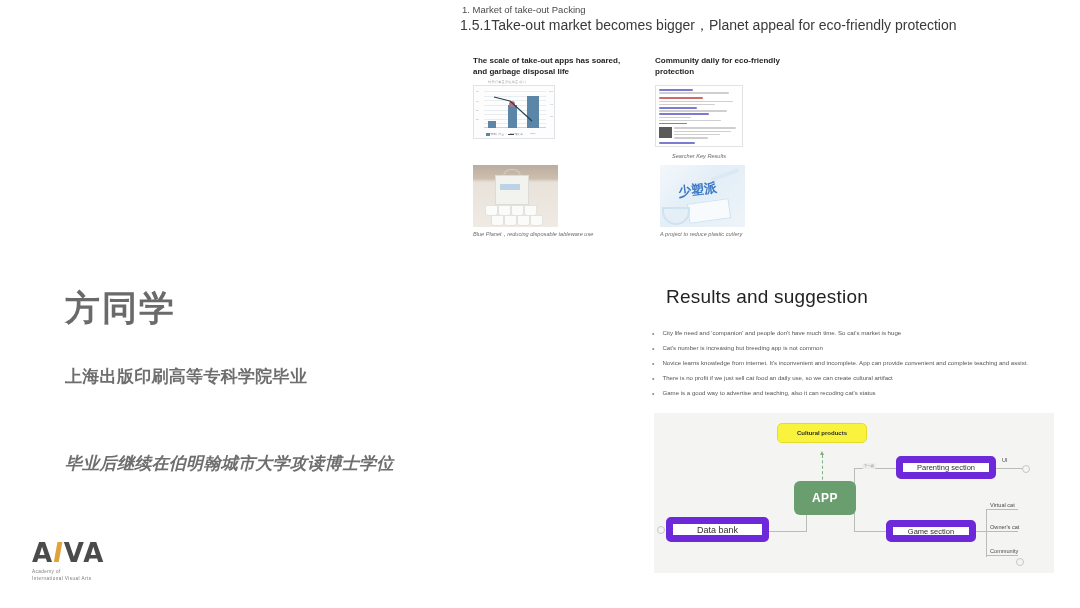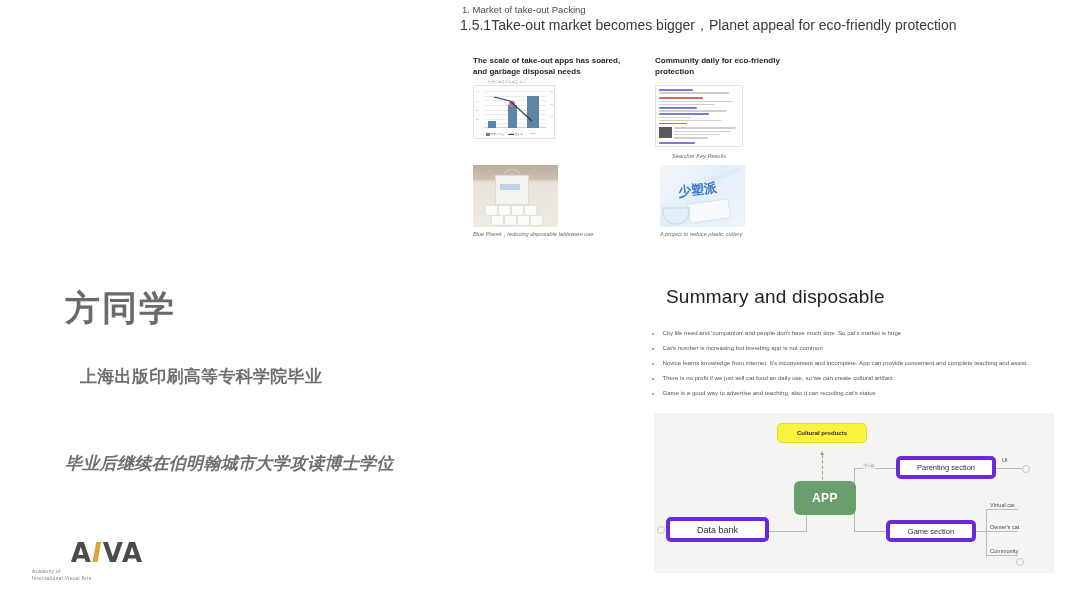--- a/index.html
+++ b/index.html
@@ -13,32 +13,32 @@
   
   .left-panel{position:absolute;left:0;top:0;width:470px;height:608px;background:#ffffff;}
   .person-name{
     position:absolute;left:65px;top:285px;
     font-size:35px;font-weight:700;color:#6a6a6a;letter-spacing:2px;
     font-family:"DejaVu Sans","Liberation Sans",sans-serif;
   }
   .bio-block{position:absolute;left:65px;top:362px;width:400px;}
   .bio-line{
     font-size:17px;color:#6e6e6e;font-weight:600;line-height:29px;
-    font-family:"DejaVu Sans","Liberation Sans",sans-serif;letter-spacing:.3px;margin-left:15px;
+    font-family:"DejaVu Sans","Liberation Sans",sans-serif;letter-spacing:.3px;
   }
   .bio-italic{
     position:absolute;left:65px;top:452px;width:420px;
     font-size:17px;color:#6e6e6e;font-weight:700;font-style:italic;
     font-family:"DejaVu Sans","Liberation Sans",sans-serif;letter-spacing:.3px;
   }
 
   
   .logo-wrap{position:absolute;left:32px;top:540px;width:150px;}
   .logo-mark{font-size:26px;font-weight:800;color:#4b4b4b;letter-spacing:1px;line-height:26px;
-             font-family:"DejaVu Sans","Liberation Sans",sans-serif;text-align:center;}
+             font-family:"DejaVu Sans","Liberation Sans",sans-serif;}
   .logo-mark .slash{color:#e0a33a;font-style:italic;}
   .logo-sub{margin-top:3px;font-size:4.6px;color:#7a7a7a;line-height:6.5px;letter-spacing:.45px;}
 
   
   .right-col{position:absolute;left:440px;top:0;width:640px;height:608px;}
 
   
   .slide-market{position:absolute;left:0;top:0;width:640px;height:290px;background:#ffffff;}
   .hdr-small{position:absolute;left:22px;top:4px;font-size:9.5px;color:#4a4a4a;text-align:right;}
   .hdr-big{position:absolute;left:20px;top:16px;width:600px;font-size:14px;color:#3a3a3a;line-height:18px;}
@@ -98,21 +98,21 @@
   .sum-title{position:absolute;left:34px;top:-4px;font-size:19px;color:#232323;letter-spacing:.2px;}
   .bullets{position:absolute;left:20px;top:38px;width:400px;}
   .bullet{display:flex;gap:8px;margin-bottom:4px;}
   .bullet .dot{flex:0 0 auto;color:#8c8c8c;font-size:7px;line-height:11px;}
   .bullet .txt{font-size:6.1px;color:#555;line-height:9.5px;}
 
   
   .mindmap{position:absolute;left:22px;top:123px;width:400px;height:160px;background:#f4f5f3;}
   .mm{position:absolute;inset:0;}
   .node{position:absolute;box-sizing:border-box;display:flex;align-items:center;justify-content:center;
-        font-size:7.5px;color:#2e2e2e;background:#fff;border:4px solid #6d28d9;border-radius:5px;}
+        font-size:7.5px;color:#2e2e2e;background:#fff;border:7px solid #6d28d9;border-radius:5px;}
   .node-app{background:#6a9e6e;border:none;border-radius:6px;color:#fff;font-size:12px;font-weight:700;letter-spacing:.5px;}
   .node-cult{background:#faf33e;border:1px solid #e4dc2c;border-radius:5px;font-size:6px;font-weight:700;color:#2b2b2b;}
   .leaf{position:absolute;font-size:5.6px;color:#4a4a4a;}
   .mmline{position:absolute;background:#b9bdb9;}
   .ring{position:absolute;width:6px;height:6px;border:1px solid #c4c8c4;border-radius:50%;background:#f4f5f3;}
   .mini-tag{position:absolute;font-size:3.4px;color:#8d918d;background:#eceeec;padding:1px 2px;border-radius:2px;}
   .dashed{position:absolute;width:1px;border-left:1px dashed #7fae7f;}
   .arrow-up{position:absolute;width:0;height:0;border-left:2.5px solid transparent;border-right:2.5px solid transparent;border-bottom:4px solid #7fae7f;}
 </style>
 </head>
@@ -138,21 +138,21 @@
   </div>
 
   <div class="right-col">
 
     <div class="slide-market">
 
       <div class="hdr-small">1. Market of take-out Packing</div>
       <div class="hdr-big">1.5.1Take-out market becomes bigger，Planet appeal for eco-friendly protection</div>
 
       <div class="blk" style="left:33px;top:55px;">
-        <div class="blk-title">The scale of take-out apps has soared, and garbage disposal needs</div>
+        <div class="blk-title">The scale of take-out apps has soared, and garbage disposal life</div>
 
         <div class="chart-card">
           <div class="chart-sup">外卖订单量及垃圾量 统计</div>
           <div class="chart-plot">
             <div class="gridline" style="top:0;"></div>
             <div class="gridline" style="top:12.5%;"></div>
             <div class="gridline" style="top:25%;"></div>
             <div class="gridline" style="top:37.5%;"></div>
             <div class="gridline" style="top:50%;"></div>
             <div class="gridline" style="top:62.5%;"></div>
@@ -252,21 +252,21 @@
               <div class="bl-cn">少塑派</div>
             </div>
             <div class="blk-caption">A project to reduce plastic cutlery</div>
           </div>
         </div>
       </div>
     </div>
 
     <div class="slide-summary">
 
-      <div class="sum-title">Summary and disposable</div>
+      <div class="sum-title">Results and suggestion</div>
 
       <div class="bullets">
         <div class="bullet">
             <span class="dot">•</span>
             <span class="txt">City life need and 'companion' and people don't have much time. So cat's market is huge</span>
           </div>
         <div class="bullet">
             <span class="dot">•</span>
             <span class="txt">Cat's number is increasing but breeding app is not common</span>
           </div>

